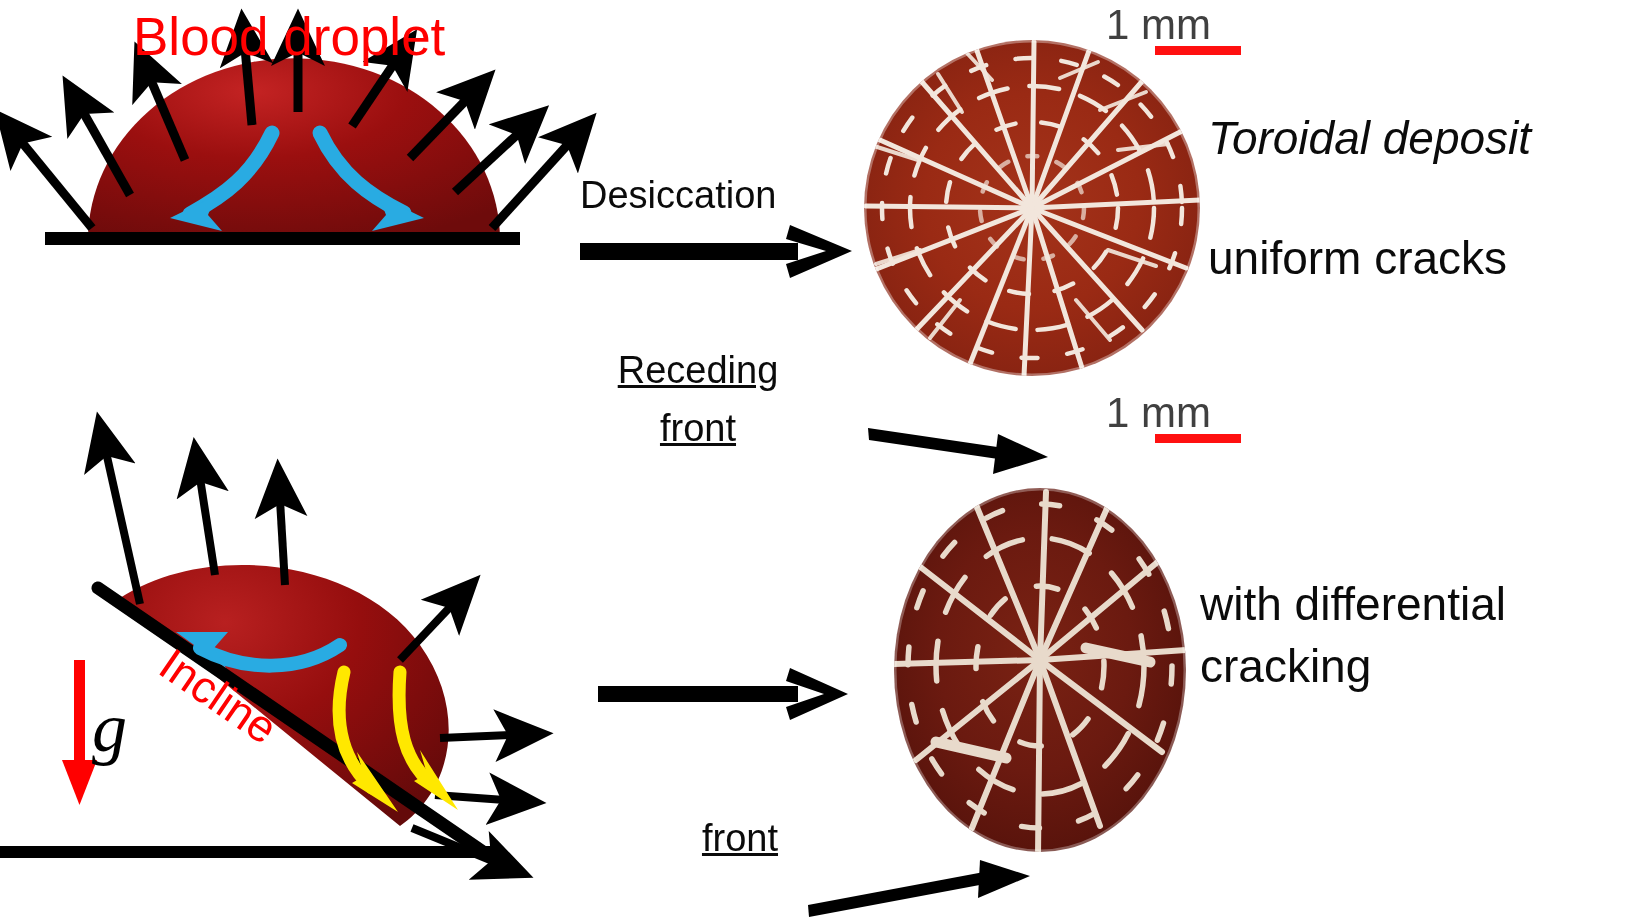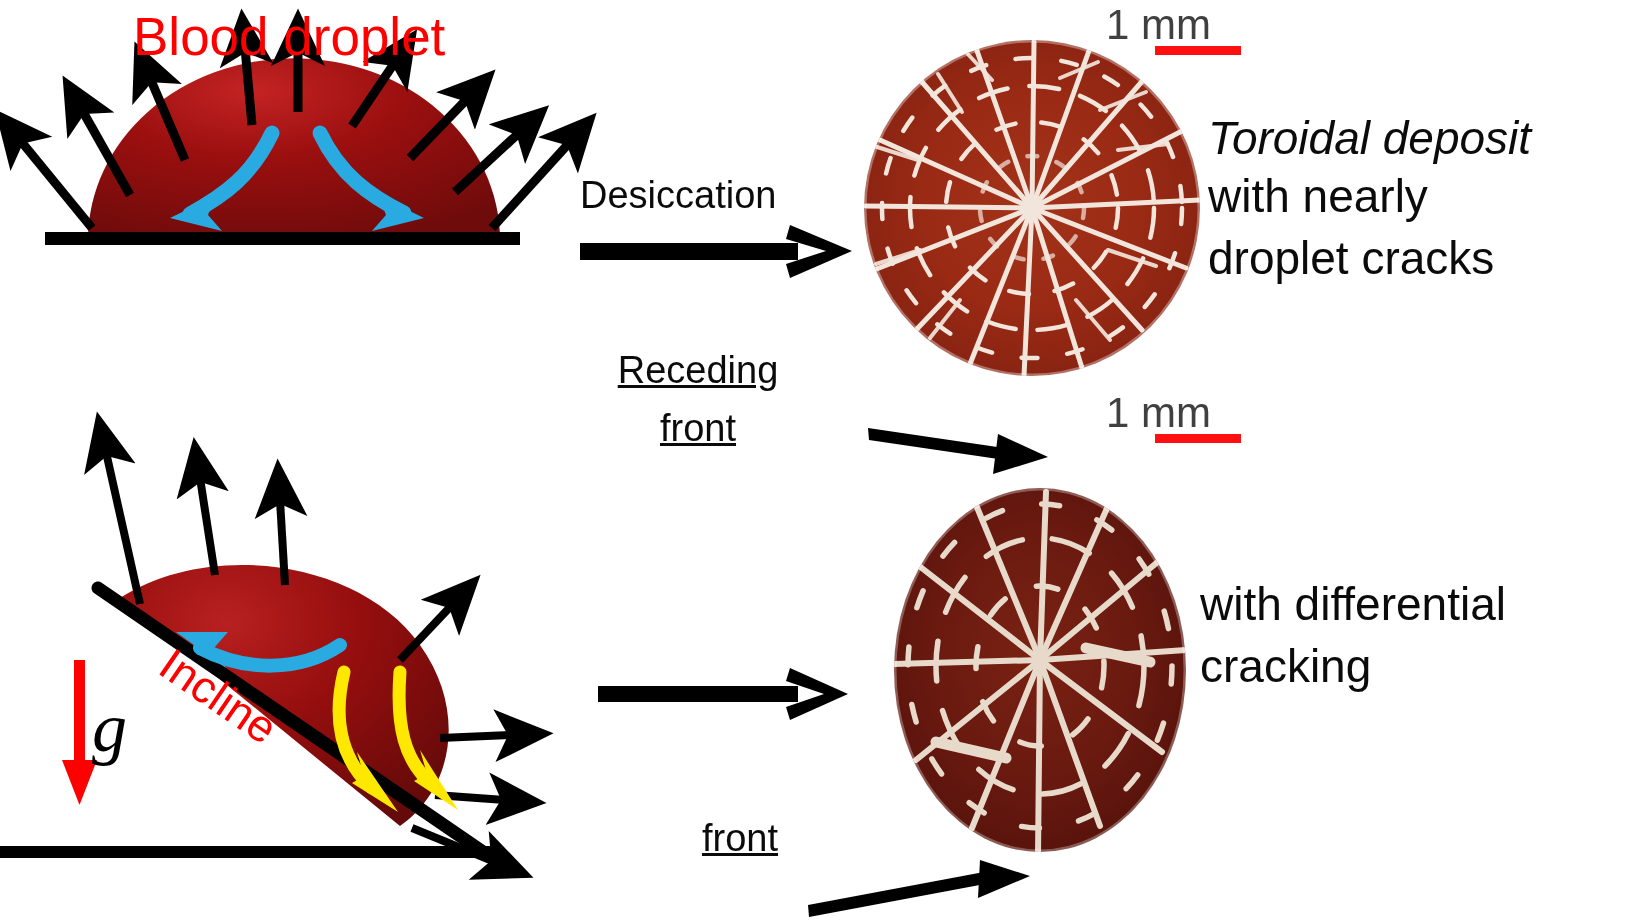--- a/index.html
+++ b/index.html
@@ -238,19 +238,18 @@
   <div class="lbl proc-label center" style="left:600px;top:818px;width:280px;">front</div>
 
   <div class="lbl g-label" style="left:92px;top:690px;">g</div>
 
   <div class="lbl incline-label" style="left:178px;top:640px;transform:rotate(34.4deg);">Incline</div>
 
   <div class="lbl mm-label" style="left:1106px;top:2px;">1 mm</div>
   <div class="lbl mm-label" style="left:1106px;top:390px;">1 mm</div>
 
   <div class="lbl desc-label" style="left:1208px;top:114px;font-style:italic;">Toroidal deposit</div>
-  <div class="lbl desc-label" style="left:1208px;top:172px;">with nearly</div>
-  <div class="lbl desc-label" style="left:1208px;top:234px;">droplet cracks</div>
+  <div class="lbl desc-label" style="left:1208px;top:234px;">uniform cracks</div>
 
   <div class="lbl desc-label" style="left:1200px;top:642px;">cracking</div>
   <div class="lbl desc-label" style="left:1200px;top:580px;">with differential</div>
 
 </div>
 
 </body></html>

